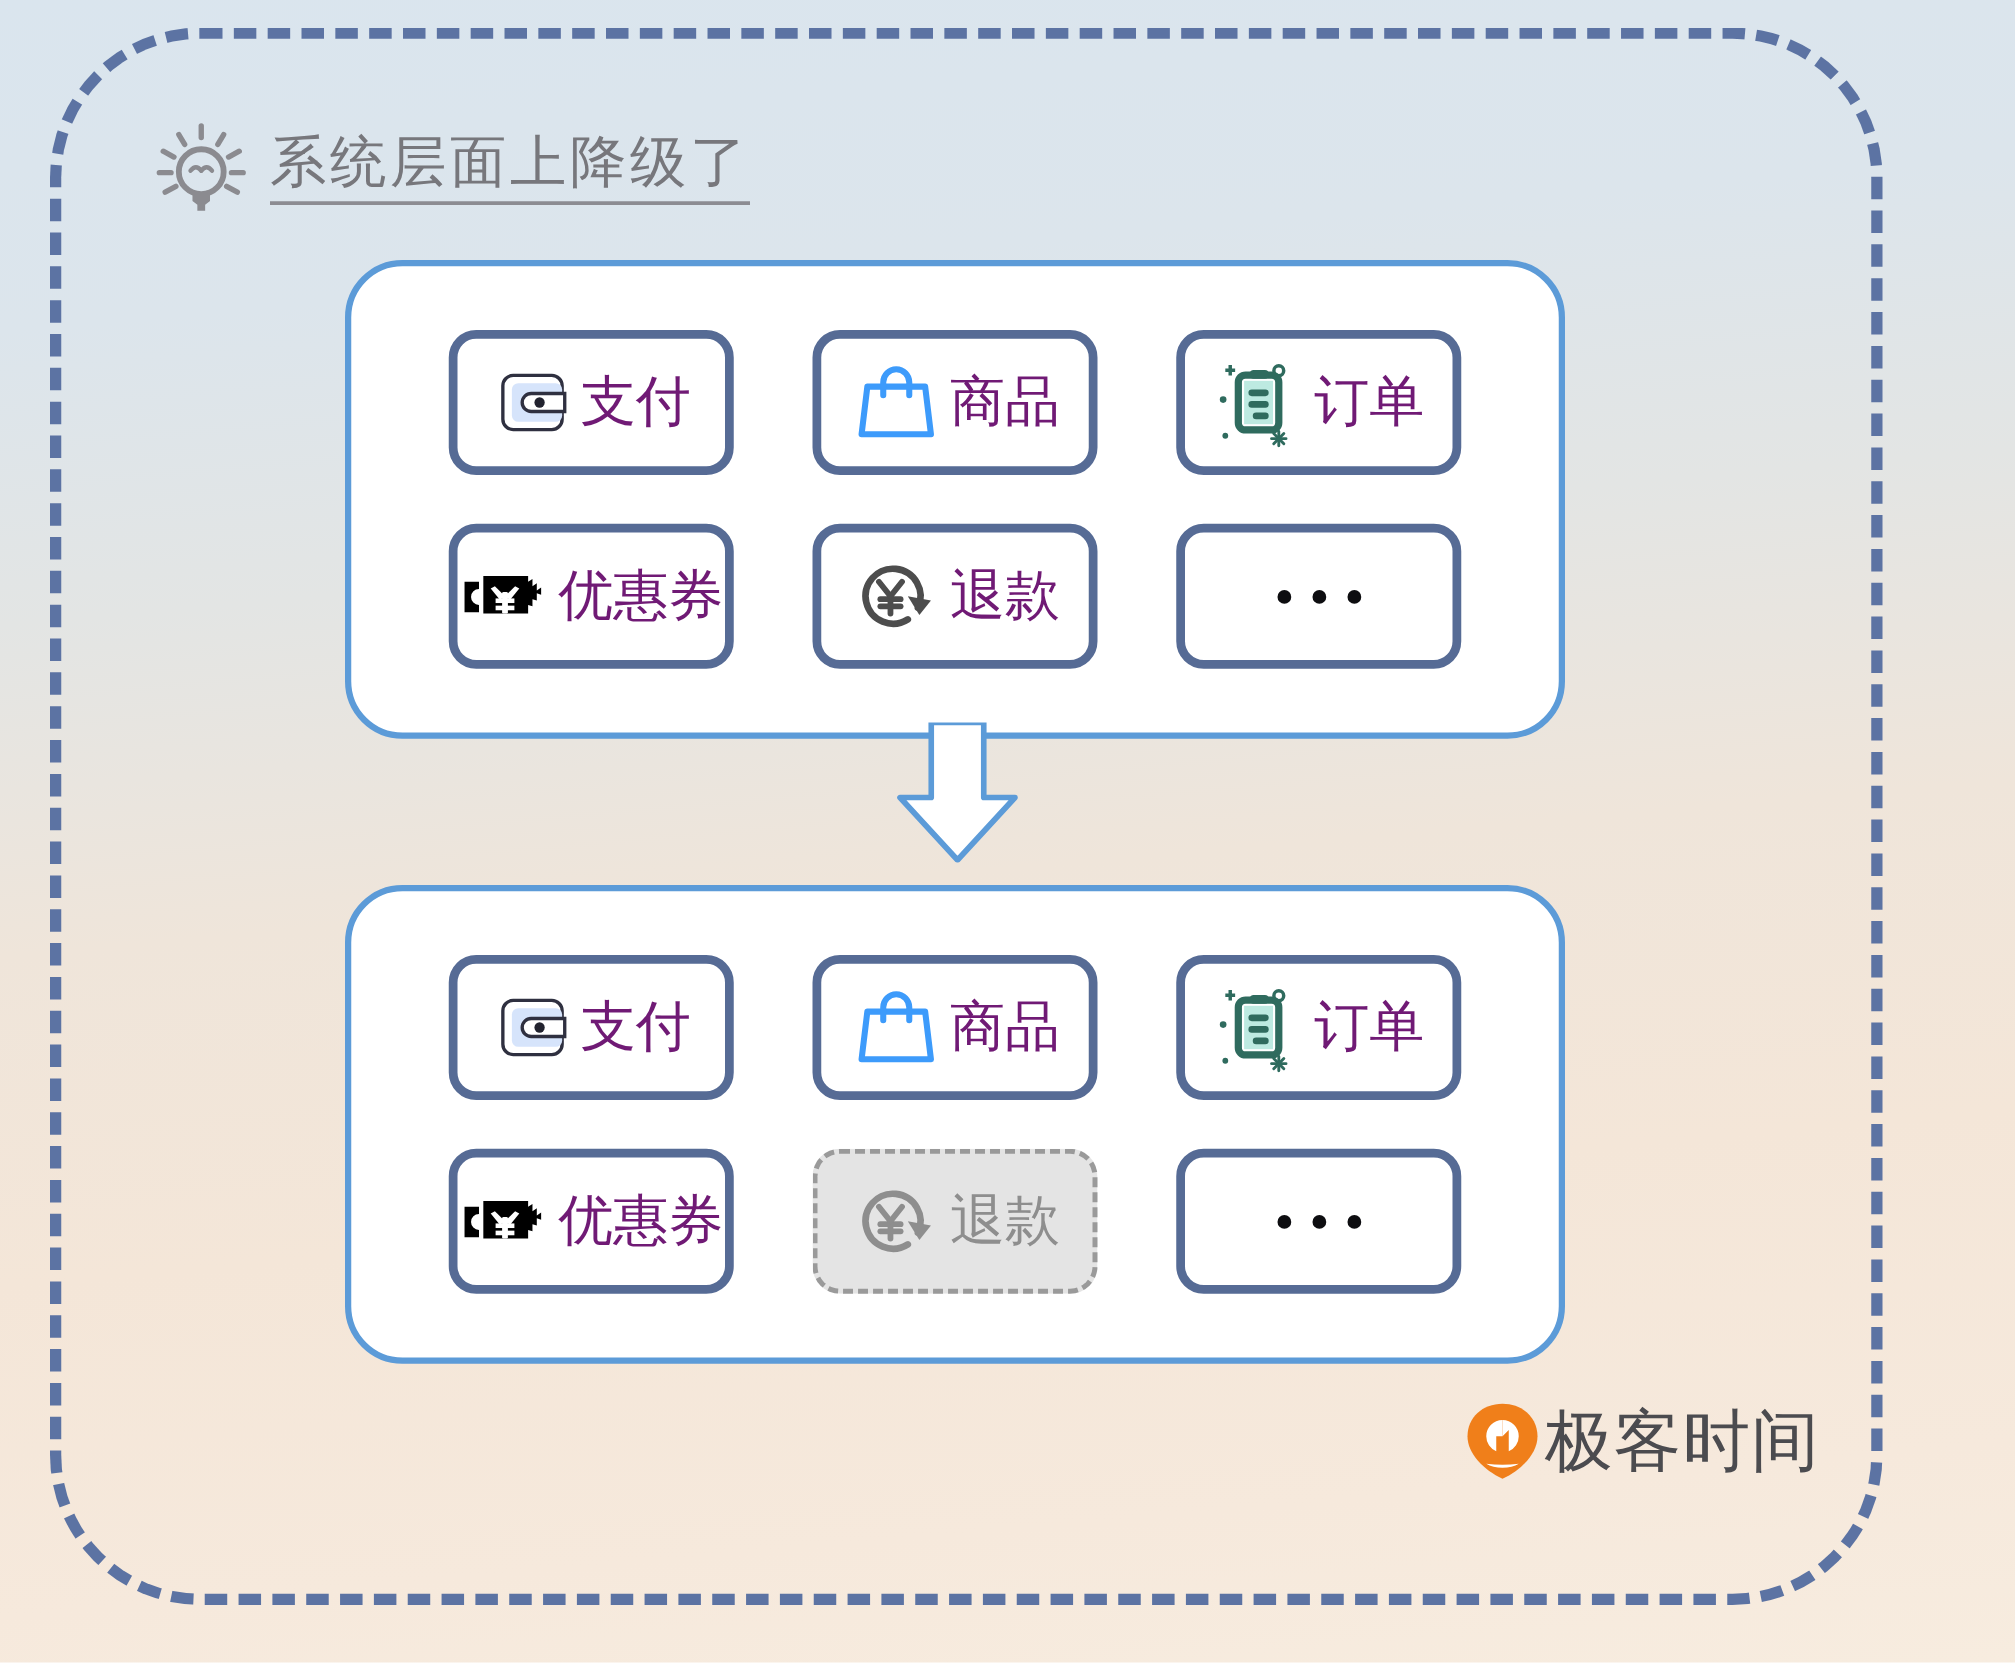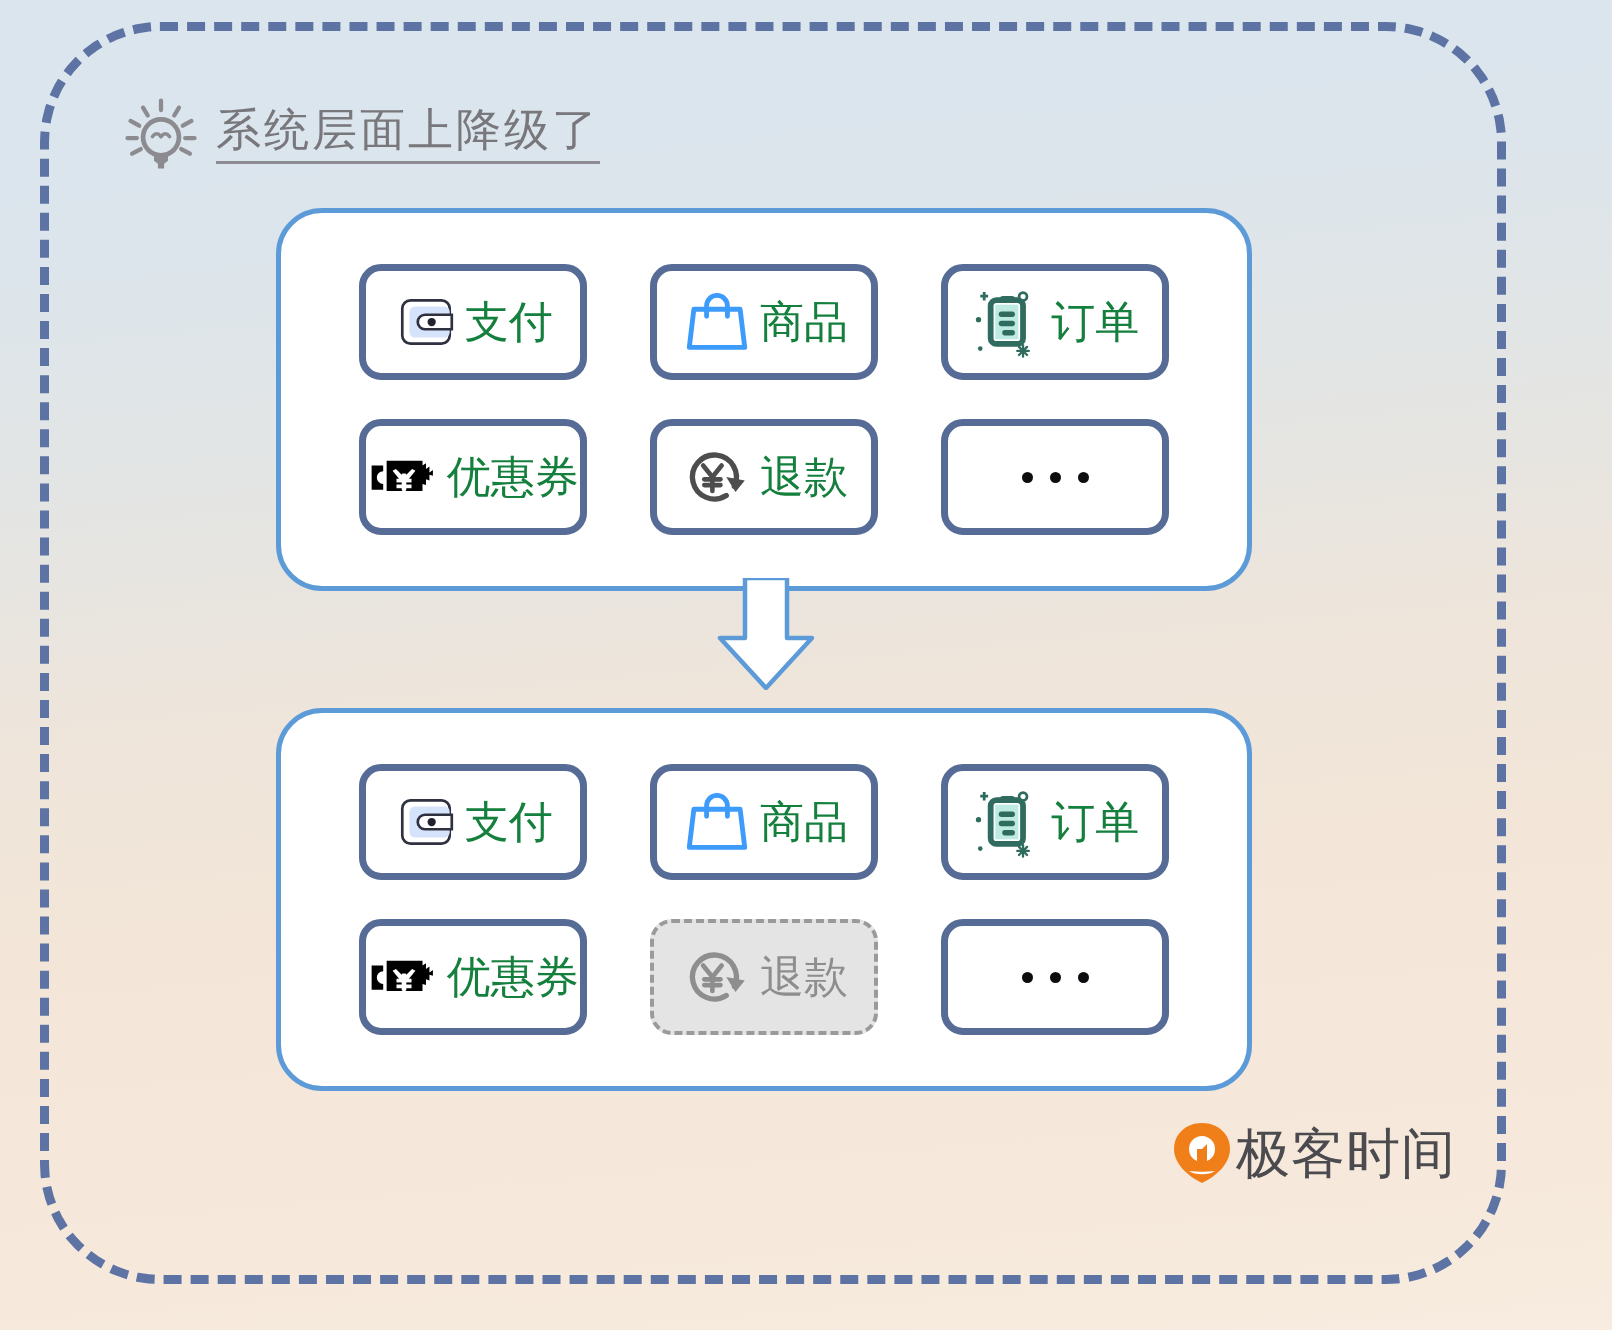--- a/index.html
+++ b/index.html
@@ -101,21 +101,21 @@
     align-items: center;
     justify-content: center;
     gap: 6px;
   }
   .card.disabled {
     border: 4px dashed #9a9a9a;
     background: #e4e4e4;
   }
   .card-label {
     font-size: 44px;
-    color: #15803d;
+    color: #701a75;
     line-height: 1;
     white-space: nowrap;
   }
   .card.disabled .card-label { color: #8e8e8e; }
 
   .card-icon {
     width: 66px;
     height: 66px;
     flex: 0 0 auto;
     display: block;

